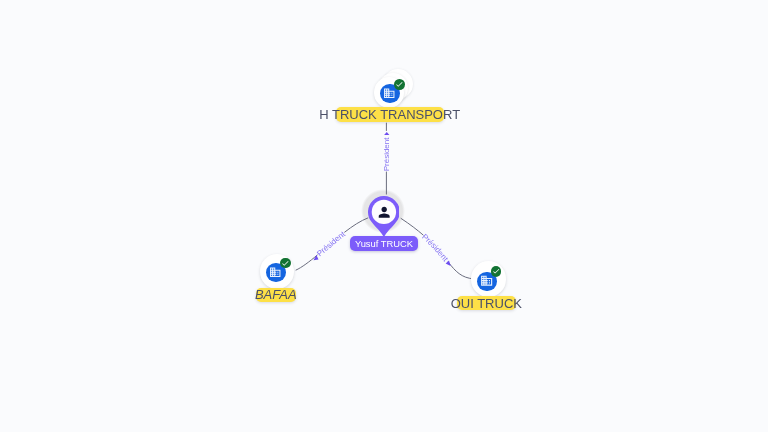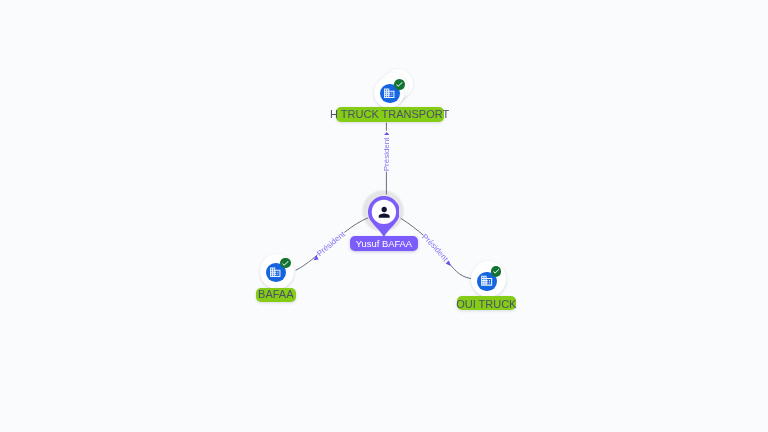--- a/index.html
+++ b/index.html
@@ -16,22 +16,22 @@
   
   .node{position:absolute;left:0;top:0;width:0;height:0;}
   .disc{position:absolute;border-radius:50%;background:#fff;}
   .disc.back{box-shadow:0 .5px 2.5px rgba(70,74,92,.16);}
   .disc.front{box-shadow:0 1px 3px rgba(70,74,92,.20);}
   .ico-circle{position:absolute;border-radius:50%;background:#1565e0;}
   .ico-circle svg{position:absolute;}
   .badge{position:absolute;border-radius:50%;background:#137333;}
   .badge svg{position:absolute;}
 
-  .nlabel{position:absolute;background:#84cc16;border-radius:5px;
-    color:#4b5068;font-size:11px;line-height:1;
+  .nlabel{position:absolute;background:#fde047;border-radius:5px;
+    color:#4b5068;font-size:13px;line-height:1;
     white-space:nowrap;text-align:center;
     box-shadow:0 1px 3px rgba(70,74,92,.18);
     display:flex;align-items:center;justify-content:center;}
 
   
   .halo{position:absolute;border-radius:50%;
     background:radial-gradient(circle closest-side,#e5e5e6 0%,#e5e5e6 88%,rgba(229,229,230,0) 100%);}
   .pin{position:absolute;}
   .plabel{position:absolute;background:#7c5cfa;border-radius:5px;color:#fff;
     font-size:9.4px;line-height:1;white-space:nowrap;display:flex;align-items:center;
@@ -91,21 +91,21 @@
     <div class="ico-circle" style="left:266px;top:263px;width:19.5px;height:18.8px;">
       <svg width="12.5" height="12.5" viewBox="0 0 24 24" style="left:3.36px;top:3.04px;">
         <path fill="#eaf2fd" d="M12 7V3H2v18h20V7H12zM6 19H4v-2h2v2zm0-4H4v-2h2v2zm0-4H4V9h2v2zm0-4H4V5h2v2zm4 12H8v-2h2v2zm0-4H8v-2h2v2zm0-4H8V9h2v2zm0-4H8V5h2v2zm10 12h-8v-2h2v-2h-2v-2h2v-2h-2V9h8v10zm-2-8h-2v2h2v-2zm0 4h-2v2h2v-2z"></path>
       </svg>
     </div>
     <div class="badge" style="left:280px;top:257.7px;width:10.8px;height:10.8px;">
       <svg width="8.6" height="8.6" viewBox="0 0 24 24" style="left:1.1px;top:1.1px;">
         <path fill="#fff" d="M9 16.17L4.83 12l-1.42 1.41L9 19 21 7l-1.41-1.41z"></path>
       </svg>
     </div>
-    <div class="nlabel" style="left:255.7px;top:287.9px;width:40.2px;height:13.9px;">
+    <div class="nlabel" style="left:255.7px;top:287.9px;width:40.2px;height:13.9px;font-style:italic;">
       <span>BAFAA</span>
     </div>
   </div>
 
   <div class="node">
     <div class="disc front" style="left:470.7px;top:261.2px;width:35.5px;height:35.5px;"></div>
     <div class="ico-circle" style="left:477px;top:271.8px;width:19.5px;height:19.5px;">
       <svg width="13.3" height="13.3" viewBox="0 0 24 24" style="left:2.89px;top:2.54px;">
         <path fill="#eaf2fd" d="M12 7V3H2v18h20V7H12zM6 19H4v-2h2v2zm0-4H4v-2h2v2zm0-4H4V9h2v2zm0-4H4V5h2v2zm4 12H8v-2h2v2zm0-4H8v-2h2v2zm0-4H8V9h2v2zm0-4H8V5h2v2zm10 12h-8v-2h2v-2h-2v-2h2v-2h-2V9h8v10zm-2-8h-2v2h2v-2zm0 4h-2v2h2v-2z"></path>
       </svg>
@@ -122,17 +122,17 @@
 
   <div class="node">
     <svg class="pin" style="left:367.5px;top:195.65px;width:31.8px;height:40.9px;" viewBox="0 0 31.8 40.9">
       <path d="M3.86,26.28 A15.9,15.9 0 1 1 27.94,26.28 C24.6,31.0 19.0,35.4 16.95,39.6 16.6,40.35 15.2,40.35 14.85,39.6 12.8,35.4 7.2,31.0 3.86,26.28 Z" fill="#7c5cfa"></path>
       <circle cx="15.9" cy="15.9" r="12.2" fill="#fdfcff"></circle>
     </svg>
     <svg viewBox="0 0 24 24" style="position:absolute;left:375.6px;top:204.1px;width:16.4px;height:16.4px;">
       <path fill="#101431" d="M12 12c2.21 0 4-1.79 4-4s-1.79-4-4-4-4 1.79-4 4 1.79 4 4 4zm0 2c-2.67 0-8 1.34-8 4v2h16v-2c0-2.66-5.33-4-8-4z"></path>
     </svg>
     <div class="plabel" style="left:349.7px;top:235.9px;width:68.6px;height:15.1px;">
-      <span>Yusuf BAFAA</span>
+      <span>Yusuf TRUCK</span>
     </div>
   </div>
 
 </div>
 
 </body></html>

